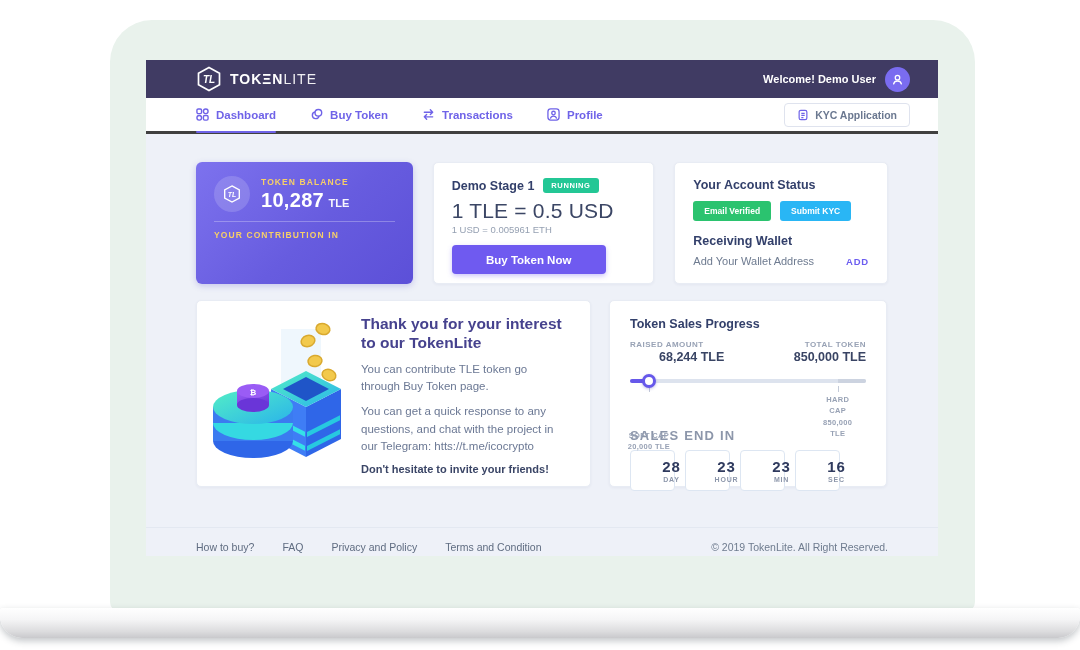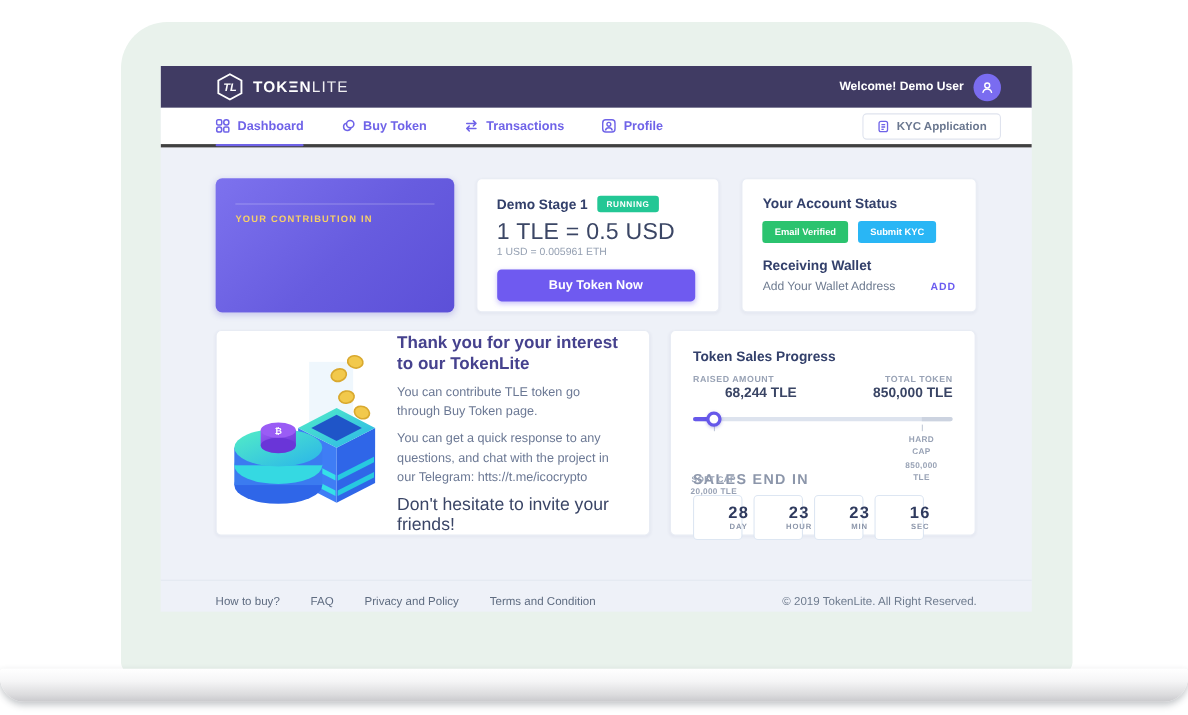--- a/index.html
+++ b/index.html
@@ -55,21 +55,21 @@
   .contrib .cv { font-size:14px; font-weight:800; line-height:1.15; }
   .contrib .cc { font-size:7.5px; font-weight:700; letter-spacing:.6px; color:rgba(255,255,255,.78); }
 
   
   .stage-card { width:222px; height:122px; padding:15px 18px; }
   .stage-head { display:flex; align-items:center; gap:9px; }
   .stage-title { font-size:12.5px; font-weight:800; color:#33406b; }
   .badge-running { background:#23c795; color:#fff; font-size:7.5px; font-weight:800; letter-spacing:.6px; padding:3px 8px; border-radius:3px; }
   .rate { font-size:21px; color:#3b4665; margin-top:6px; letter-spacing:.2px; }
   .sub-rate { font-size:9.5px; color:#95a0b2; margin-top:1px; }
-  .buy-btn { margin-top:10px; width:180px; height:29px; background:#6f5af0; border:none; border-radius:4px;
+  .buy-btn { margin-top:10px; width:154px; height:29px; background:#6f5af0; border:none; border-radius:4px;
     color:#fff; font-size:11.5px; font-weight:800; font-family:inherit; cursor:pointer; box-shadow:0 2px 5px rgba(110,90,240,.35); }
 
   
   .account-card { width:214px; height:122px; padding:15px 18px; }
   .acc-title { font-size:12.5px; font-weight:800; color:#33406b; }
   .acc-badges { display:flex; gap:9px; margin-top:9px; }
   .badge-green { background:#2bc36f; color:#fff; font-size:8.5px; font-weight:800; padding:5px 11px; border-radius:3px; cursor:pointer; }
   .badge-blue  { background:#29b6f5; color:#fff; font-size:8.5px; font-weight:800; padding:5px 11px; border-radius:3px; cursor:pointer; }
   .wallet-title { font-size:12.5px; font-weight:800; color:#33406b; margin-top:13px; }
   .wallet-row { display:flex; align-items:center; margin-top:7px; }
@@ -77,21 +77,21 @@
   .add-link { margin-left:auto; font-size:9.5px; font-weight:800; letter-spacing:.8px; color:#6b5cf0; cursor:pointer; }
 
   .row2 { display:flex; gap:18px; }
 
   
   .thanks-card { width:395px; height:187px; padding:18px 22px 16px 14px; display:flex; align-items:center; gap:8px; }
   .illus { flex:none; width:142px; height:152px; }
   .thanks-body { flex:1; }
   .thanks-title { font-size:15.5px; font-weight:800; color:#46428e; margin-bottom:8px; line-height:1.25; }
   .thanks-p { font-size:11.5px; color:#6b7894; line-height:1.5; margin-bottom:8px; }
-  .thanks-strong { font-size:16px; font-weight:400; color:#3a4566; }
+  .thanks-strong { font-size:11px; font-weight:700; color:#3a4566; }
 
   
   .progress-card { width:278px; height:187px; padding:16px 20px; }
   .prog-title { font-size:12.5px; font-weight:800; color:#33406b; }
   .prog-stats { display:flex; margin-top:9px; }
   .stat-l { text-align:left; } .stat-r { margin-left:auto; text-align:right; }
   .stat-label { font-size:8px; font-weight:700; letter-spacing:.5px; color:#98a2b5; }
   .stat-value { font-size:12.5px; font-weight:800; color:#394464; margin-top:1px;margin-left:29px; }
   .slider { position:relative; height:14px; margin-top:10px; cursor:pointer; }
   .slider .track { position:absolute; top:5px; left:0; right:0; height:4px; border-radius:2px; background:#dde3ee; }
@@ -192,20 +192,32 @@
         </svg>
         <span>KYC Application</span>
       </button>
     </div>
 
     <div class="content">
 
       <div class="row1">
 
         <div class="card balance-card">
+          <div class="bal-top">
+            <span class="bal-icon">
+              <svg width="20" height="20" viewBox="0 0 26 26">
+                <polygon points="13,2.5 22.5,7.6 22.5,18.4 13,23.5 3.5,18.4 3.5,7.6" fill="none" stroke="#ffffff" stroke-width="1.8"></polygon>
+                <text x="13" y="17" text-anchor="middle" font-size="9" font-weight="bold" fill="#ffffff" font-family="Liberation Sans, sans-serif" font-style="italic">TL</text>
+              </svg>
+            </span>
+            <div>
+              <div class="bal-label">TOKEN BALANCE</div>
+              <div><span class="bal-amount">10,287</span> <span class="bal-unit">TLE</span></div>
+            </div>
+          </div>
           <div class="bal-divider"></div>
           <div class="contrib-label">YOUR CONTRIBUTION IN</div>
         </div>
 
         <div class="card stage-card">
           <div class="stage-head">
             <span class="stage-title">Demo Stage 1</span>
             <span class="badge-running">RUNNING</span>
           </div>
           <div class="rate">1 TLE = 0.5 USD</div>

